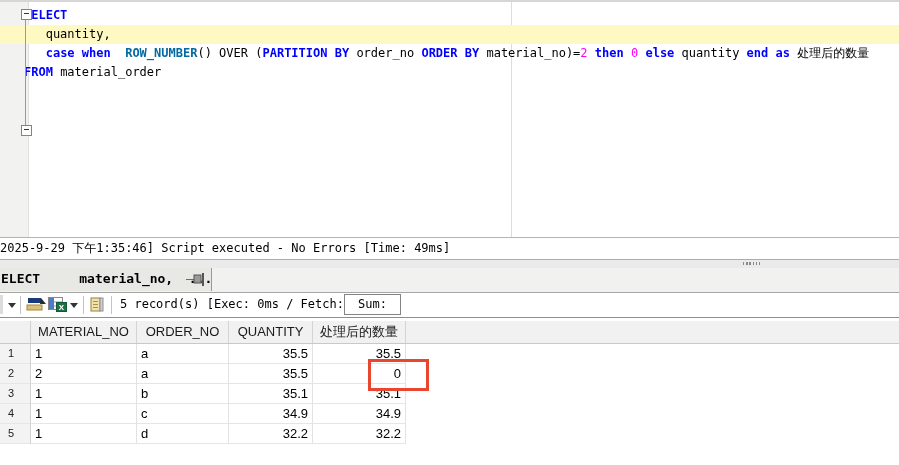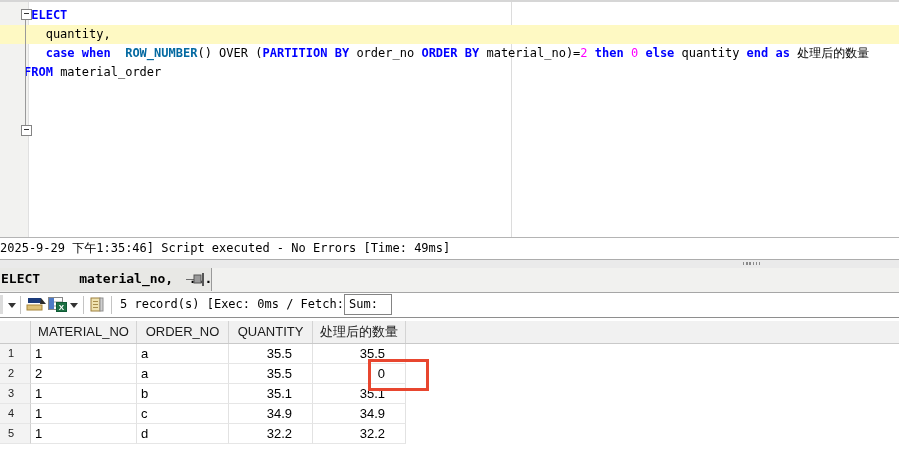--- a/index.html
+++ b/index.html
@@ -51,35 +51,35 @@
             border-right:4px solid transparent;border-top:5px solid #333;}
   .a1{left:8px;} .a2{left:70px;}
   .tb-sep{position:absolute;top:3px;width:1px;height:18px;background:#c4c4c4;}
   .s1{left:20px;} .s2{left:83px;} .s3{left:111px;}
   .tb-icon{position:absolute;top:3px;}
   .i1{left:26px;} .i2{left:48px;} .i3{left:88px;}
   .record-info{position:absolute;left:120px;top:4px;font-family:"DejaVu Sans Mono",monospace;
                font-size:12px;color:#000;white-space:pre;}
   .sum-box{position:absolute;left:344px;top:1px;width:42px;height:19px;border:1px solid #848484;
            background:#fff;font-family:"DejaVu Sans Mono",monospace;font-size:12px;
-           line-height:19px;padding-left:4px;}
+           line-height:19px;padding-left:13px;}
   
   .grid{position:absolute;left:0;top:321px;width:899px;}
   .grid-header{display:flex;height:23px;background:#f1f1f1;border-bottom:1px solid #c9c9c9;
                box-sizing:border-box;}
   .hcell{box-sizing:border-box;height:22px;line-height:22px;text-align:center;
          font-size:13px;color:#1a1a1a;border-right:1px solid #d4d4d4;overflow:hidden;}
   .hblank{width:31px;background:#f1f1f1;border-right:1px solid #d0d0d0;box-sizing:border-box;height:22px;}
   .grow{display:flex;height:20px;box-sizing:border-box;background:#fff;}
   .rnum{box-sizing:border-box;width:31px;background:#f3f3f3;border-right:1px solid #d0d0d0;
         border-bottom:1px solid #e6e6e6;font-size:11px;color:#222;line-height:19px;padding-left:8px;}
   .gcell{box-sizing:border-box;height:20px;line-height:19px;font-size:13px;color:#000;
          border-right:1px solid #e2e2e2;border-bottom:1px solid #e6e6e6;padding:0 4px;overflow:hidden;}
   .c0{width:106px;} .c1{width:92px;} .c2{width:84px;} .c3{width:93px;}
-  .gcell.num{text-align:right;padding-right:20px;}
+  .gcell.num{text-align:right;padding-right:4px;}
   .highlight-box{position:absolute;left:368px;top:359px;width:55px;height:26px;
                  border:3px solid #e8462f;z-index:5;}
 </style>
 </head>
 <body>
 
 <div class="screen">
 
   <div class="top-edge"></div>
 

